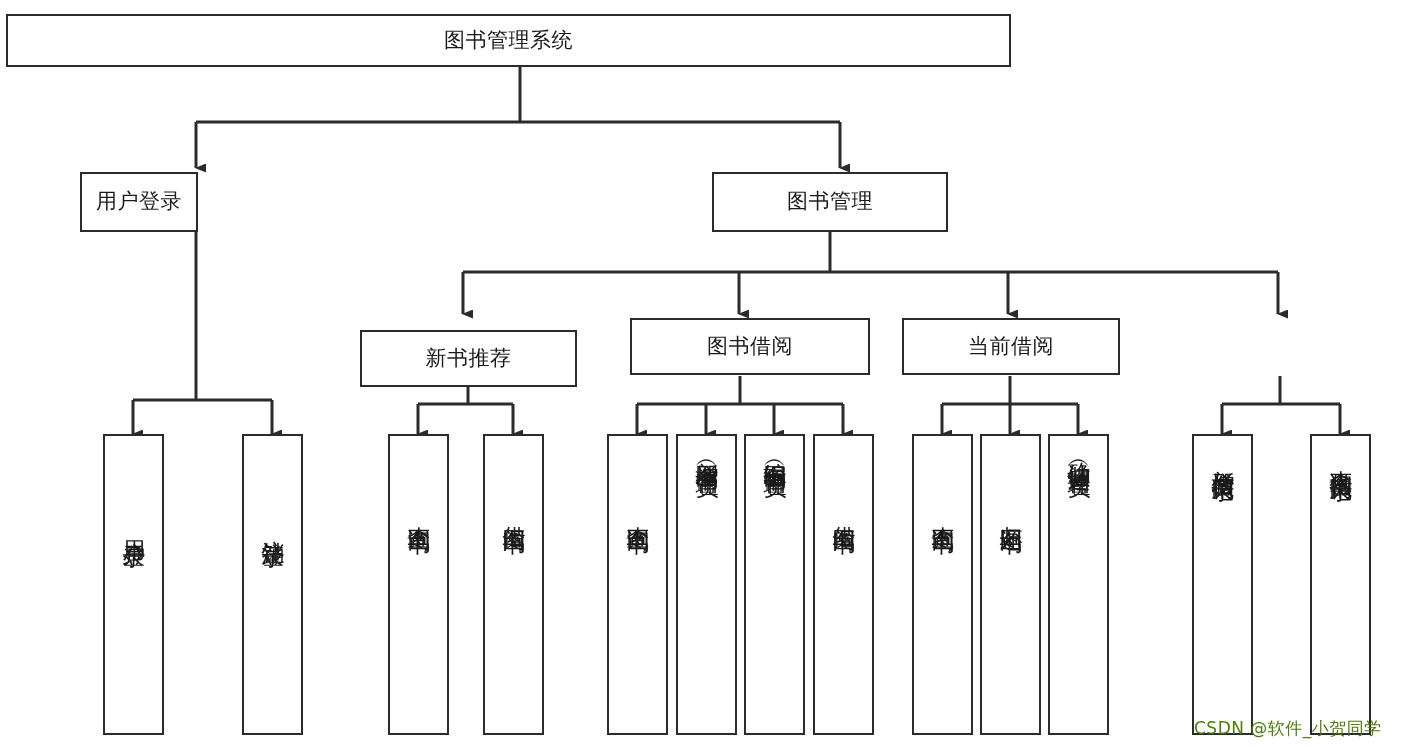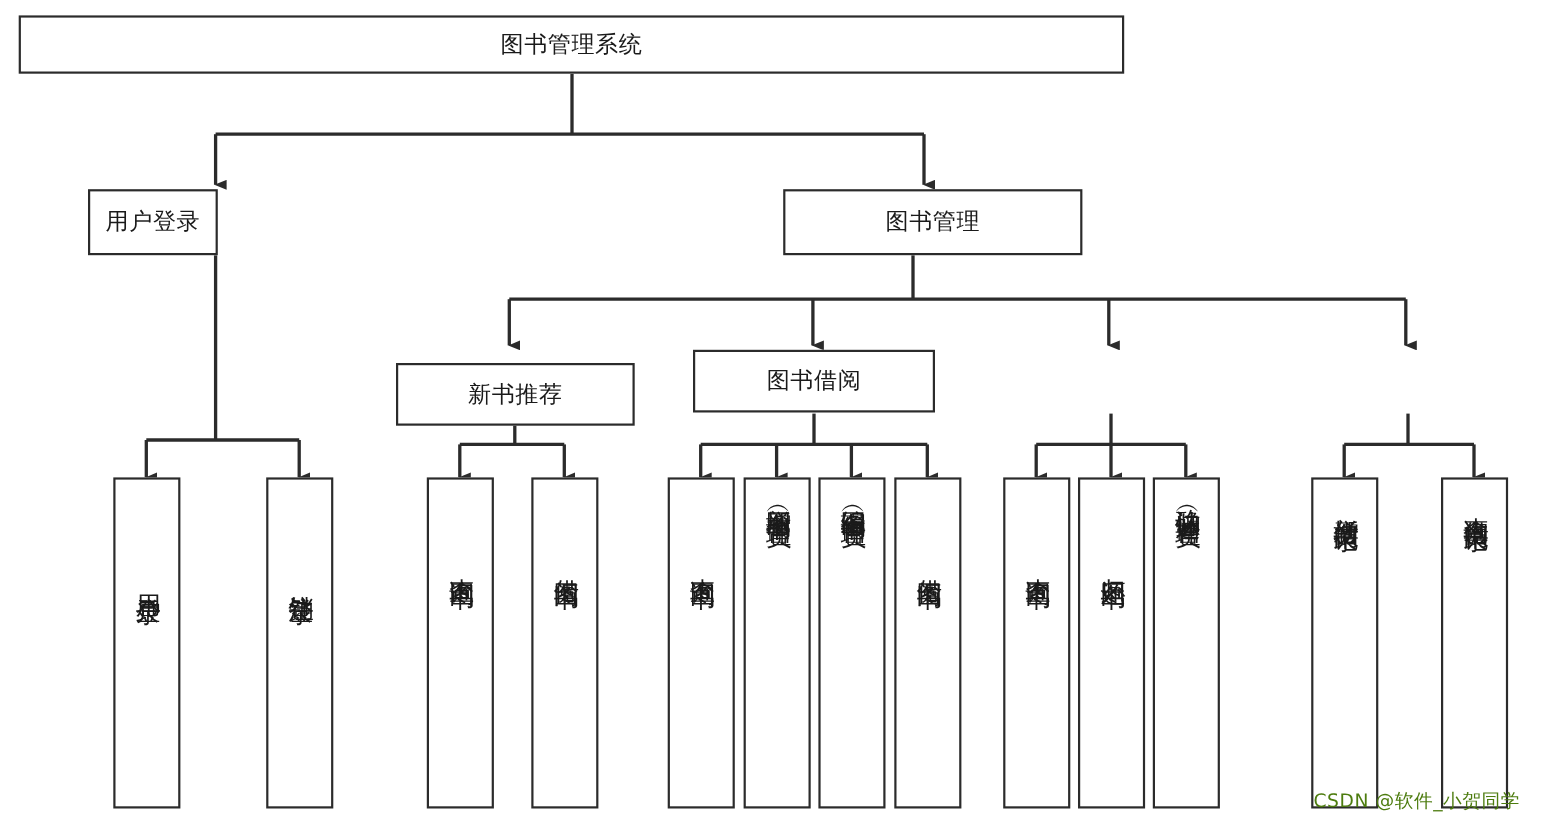--- a/index.html
+++ b/index.html
@@ -120,36 +120,39 @@
       <path d="M1010,404 L1010,434" marker-end="url(#arrowhead)"></path>
       <path d="M1078,404 L1078,434" marker-end="url(#arrowhead)"></path>
 
       <path d="M1280,376 L1280,404"></path>
       <path d="M1222,404 L1340,404"></path>
       <path d="M1222,404 L1222,434" marker-end="url(#arrowhead)"></path>
       <path d="M1340,404 L1340,434" marker-end="url(#arrowhead)"></path>
     </g>
   </svg>
 
-  <div class="node horiz" style="left:17px; top:14px; width:1005px; height:53px;">
+  <div class="node horiz" style="left:6px; top:14px; width:1005px; height:53px;">
     <span class="label">图书管理系统</span>
   </div>
 
   <div class="node horiz" style="left:80px; top:172px; width:118px; height:60px;">
     <span class="label">用户登录</span>
   </div>
-  <div class="node horiz" style="left:712px; top:172px; width:272px; height:60px;">
+  <div class="node horiz" style="left:712px; top:172px; width:236px; height:60px;">
     <span class="label">图书管理</span>
   </div>
 
   <div class="node horiz" style="left:360px; top:330px; width:217px; height:57px;">
     <span class="label">新书推荐</span>
   </div>
-  <div class="node horiz" style="left:630px; top:318px; width:220px; height:57px;">
+  <div class="node horiz" style="left:630px; top:318px; width:240px; height:57px;">
     <span class="label">图书借阅</span>
+  </div>
+  <div class="node horiz" style="left:902px; top:318px; width:218px; height:57px;">
+    <span class="label">当前借阅</span>
   </div>
 
   <div class="node vert mid" style="left:103px; top:434px; width:61px; height:301px;">
     <span class="label">用户登录</span>
   </div>
   <div class="node vert mid" style="left:242px; top:434px; width:61px; height:301px;">
     <span class="label">注销登录</span>
   </div>
 
   <div class="node vert mid2" style="left:388px; top:434px; width:61px; height:301px;">

